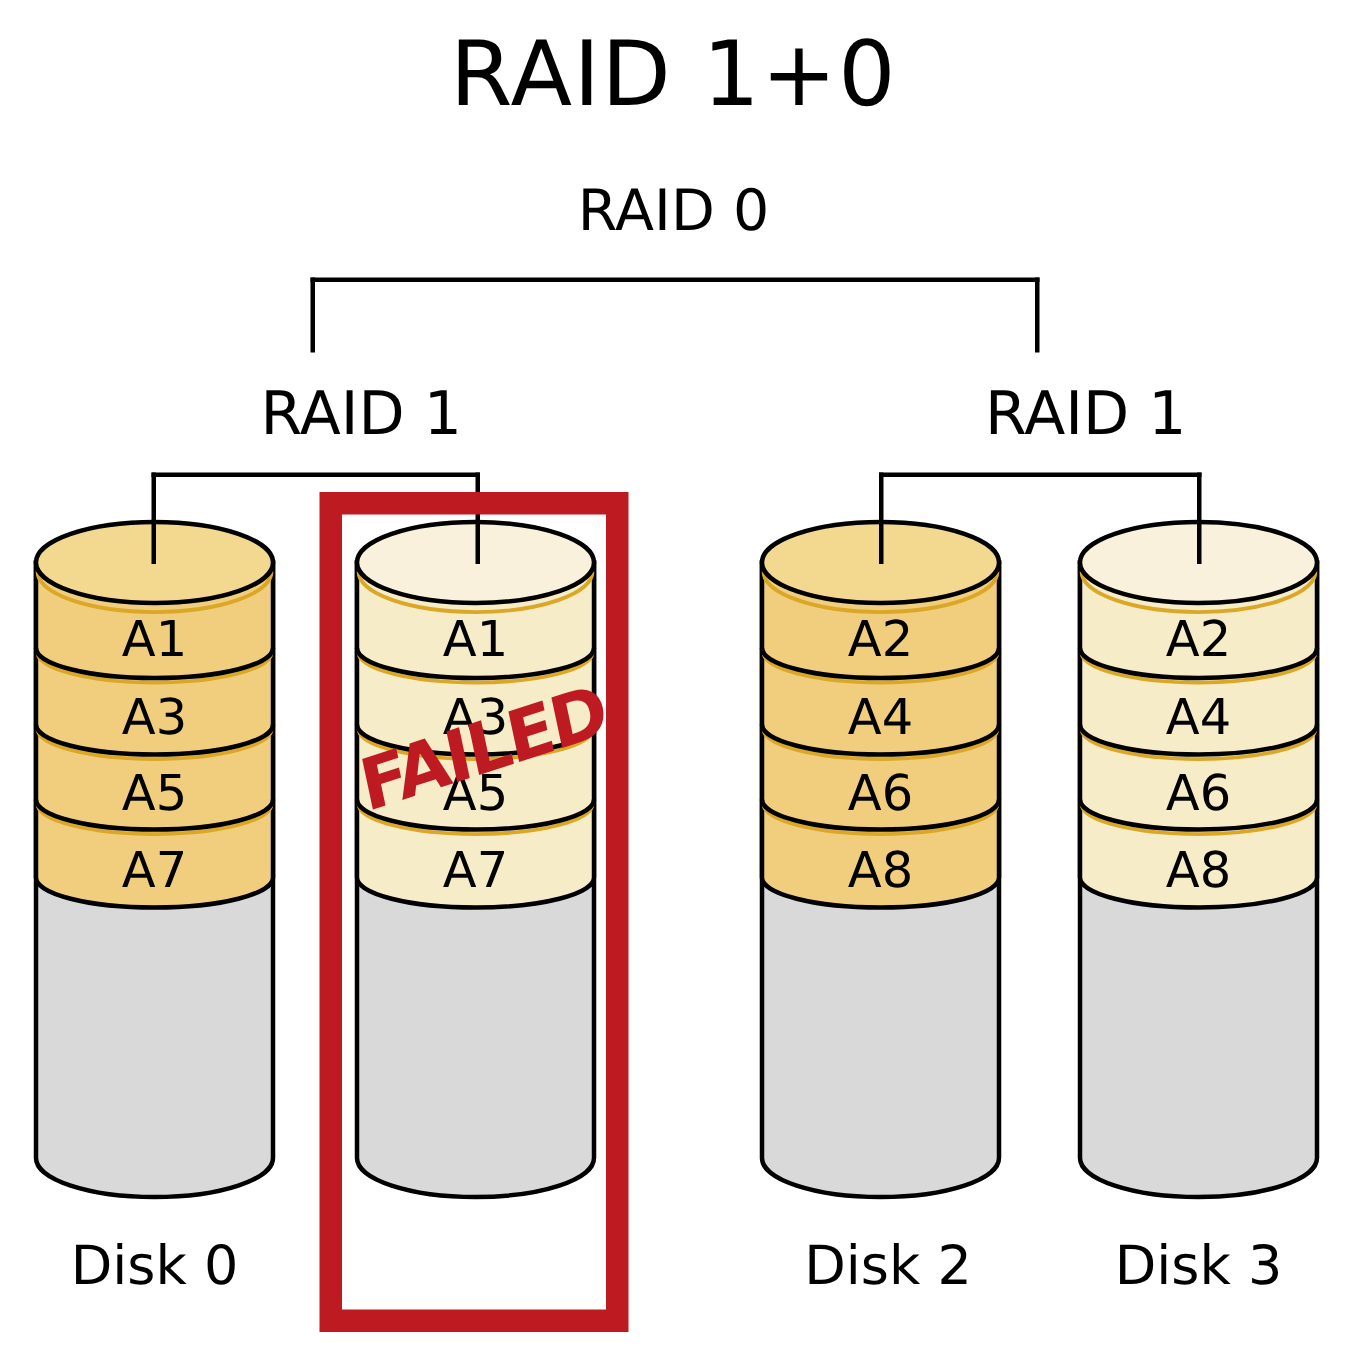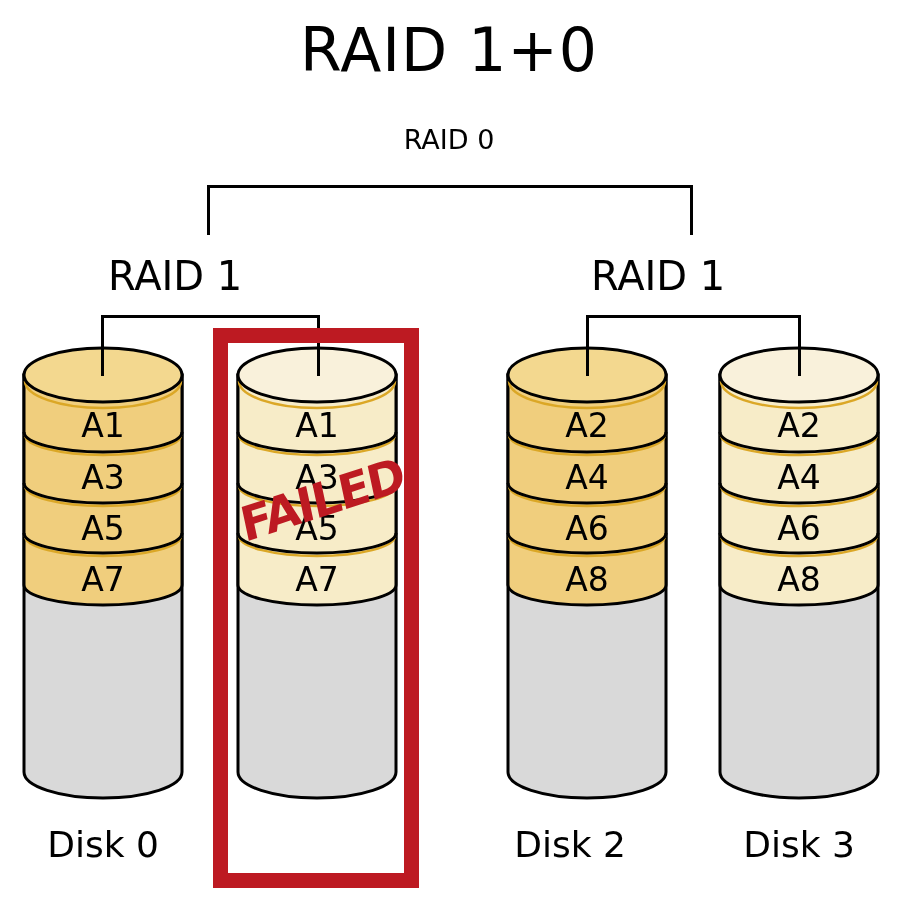--- a/index.html
+++ b/index.html
@@ -17,26 +17,26 @@
   .page-title {
     position: absolute; left: 0; top: 14px; width: 898px;
     text-align: center;
     font-size: 60px; line-height: 72px; font-weight: 400;
     letter-spacing: 1px;
     z-index: 1;
   }
   .raid0-label {
     position: absolute; left: 0; top: 116px; width: 898px;
     text-align: center;
-    font-size: 27px; line-height: 48px; font-weight: 400;
+    font-size: 38px; line-height: 48px; font-weight: 400;
     z-index: 1;
   }
   .raid1-label {
     position: absolute; top: 252px; width: 200px;
-    text-align: left;
+    text-align: right;
     font-size: 40px; line-height: 48px; font-weight: 400;
     z-index: 1;
   }
   .raid1-label.left  { left: 108px; }
   .raid1-label.right { left: 591px; }
 
   .bracket {
     position: absolute;
     border: 3px solid var(--line_black);
     border-bottom: none;
@@ -67,21 +67,21 @@
 
   .disk-name {
     position: absolute; top: 824px;
     width: 224px;
     text-align: center;
     font-size: 36px; line-height: 42px;
     z-index: 3;
   }
   .disk-name.n0 { left: -9px;  }
   .disk-name.n1 { left: 205px; }
-  .disk-name.n2 { left: 458px; }
+  .disk-name.n2 { left: 480px; }
   .disk-name.n3 { left: 687px; }
 
   .failed-box {
     position: absolute;
     left: 213px; top: 328px;
     width: 206px; height: 560px;
     border: 15px solid var(--failed_red);
     box-sizing: border-box;
     z-index: 6;
   }

